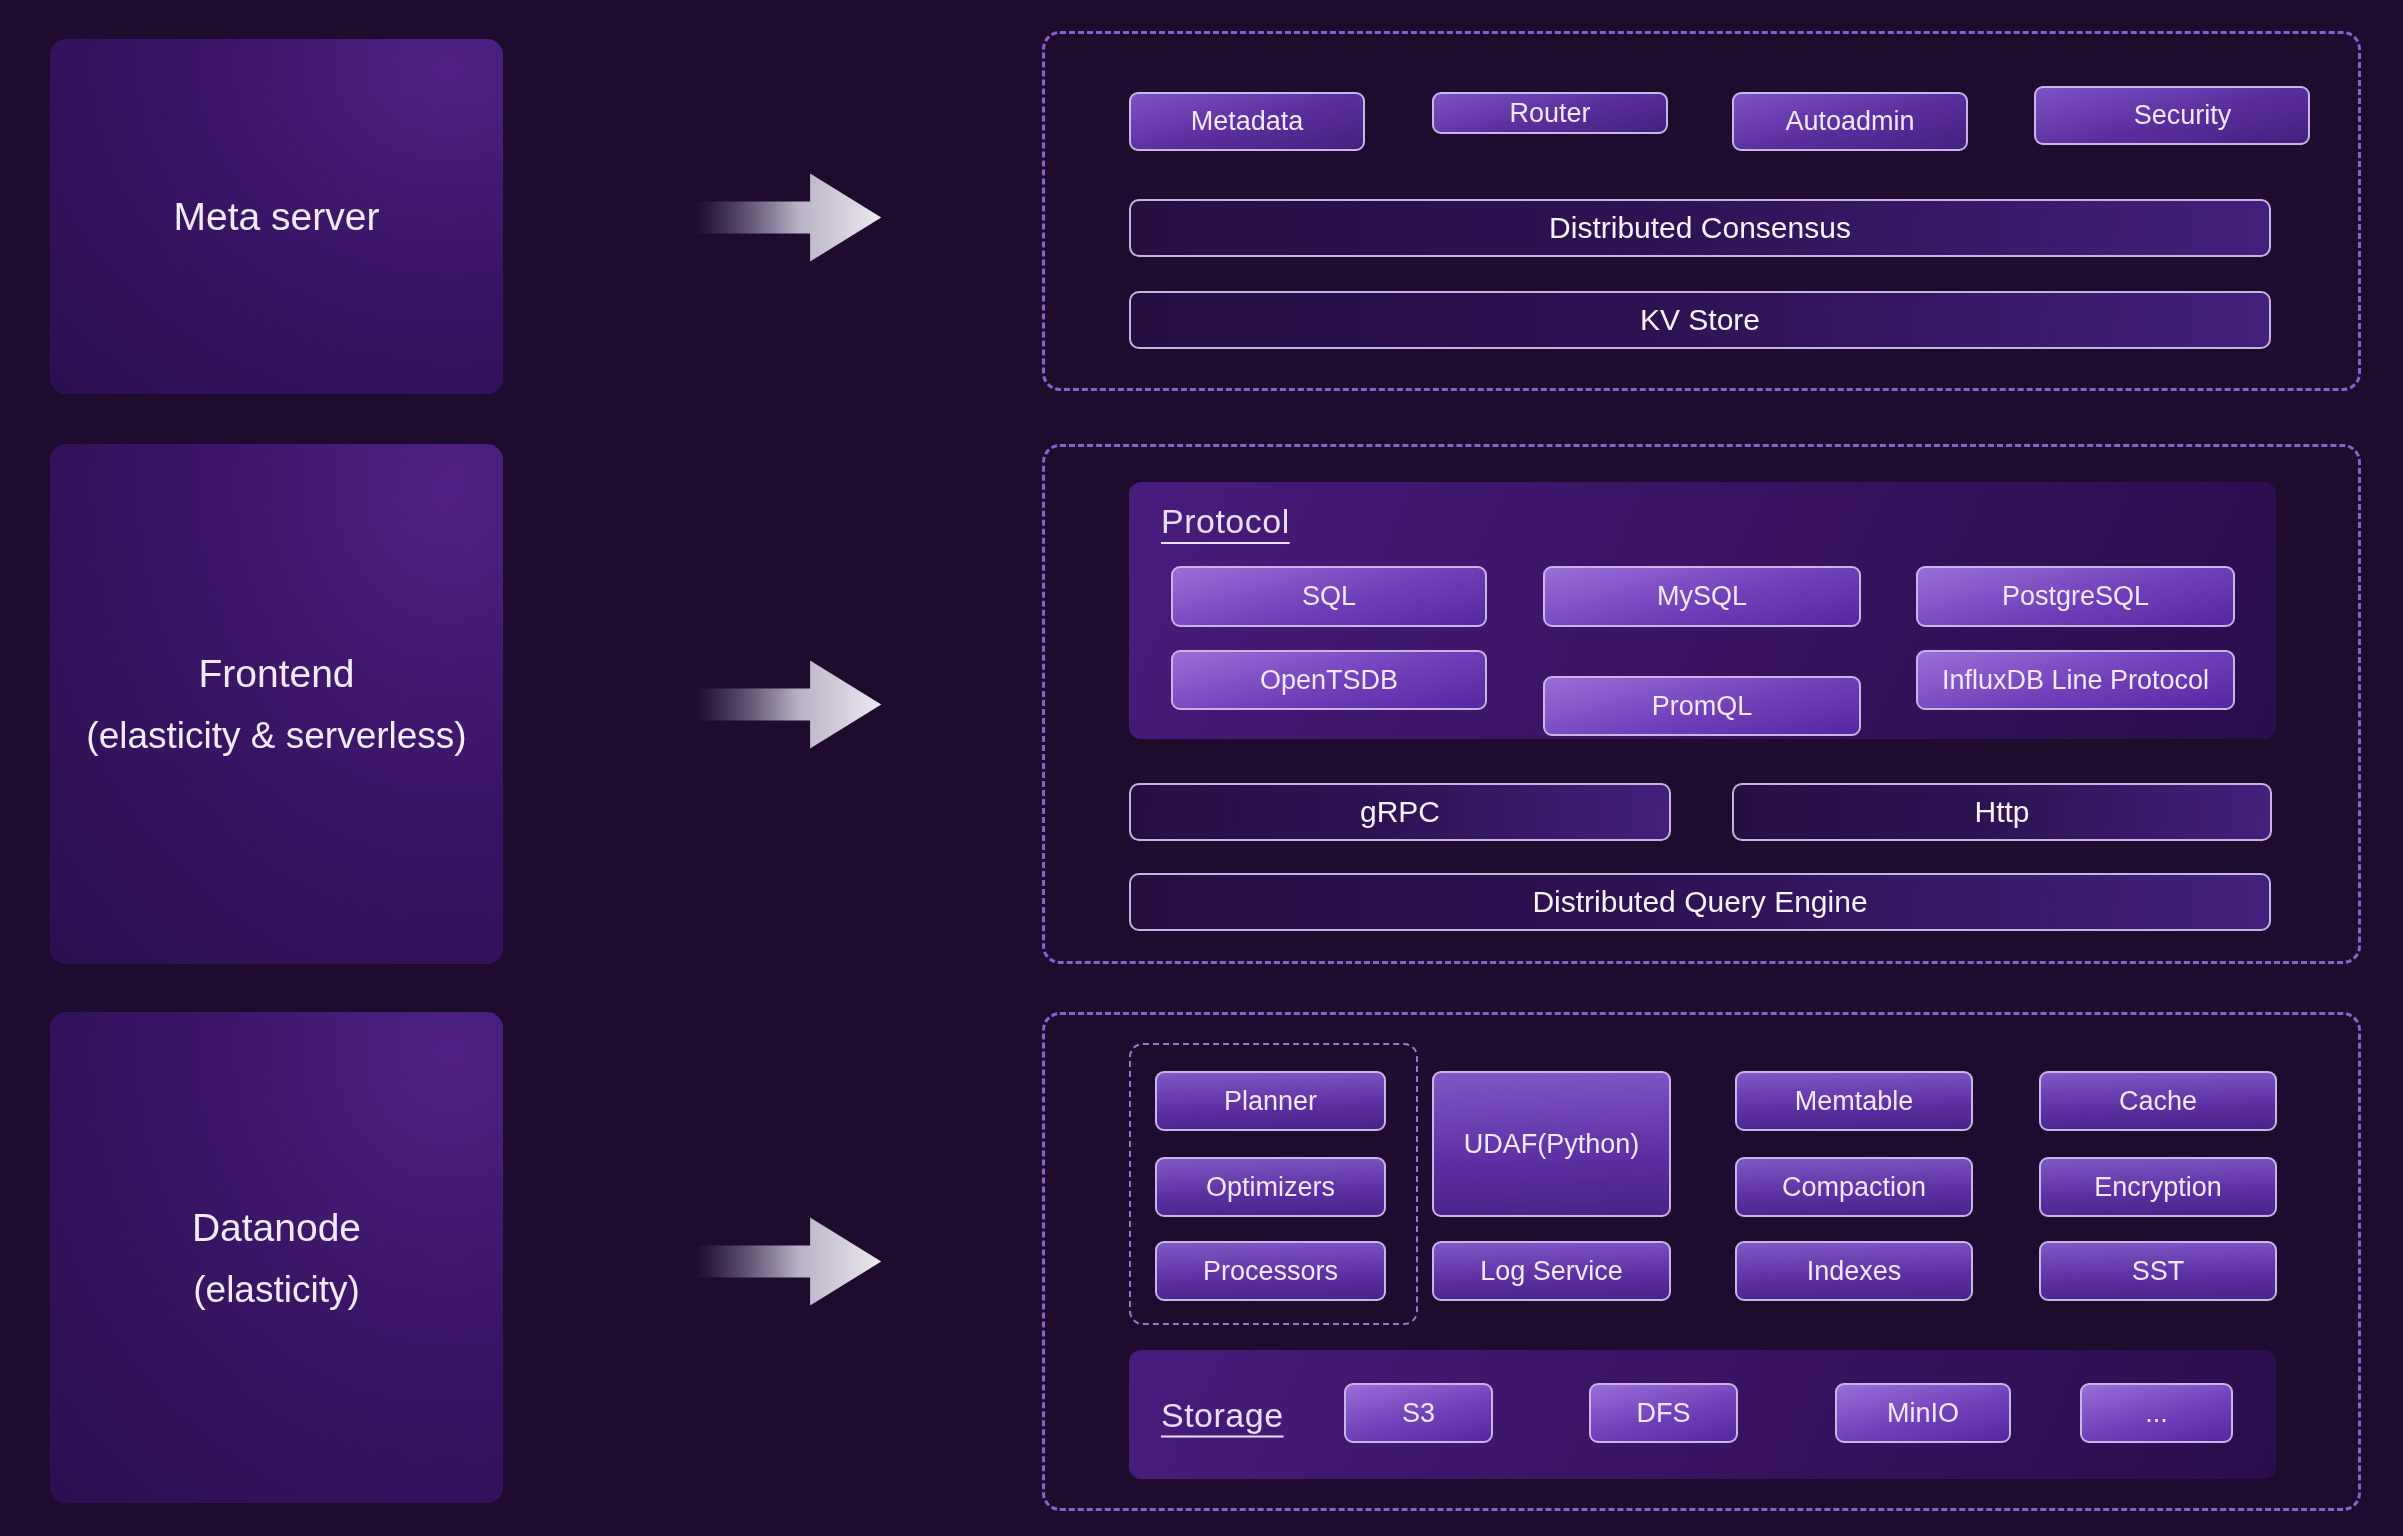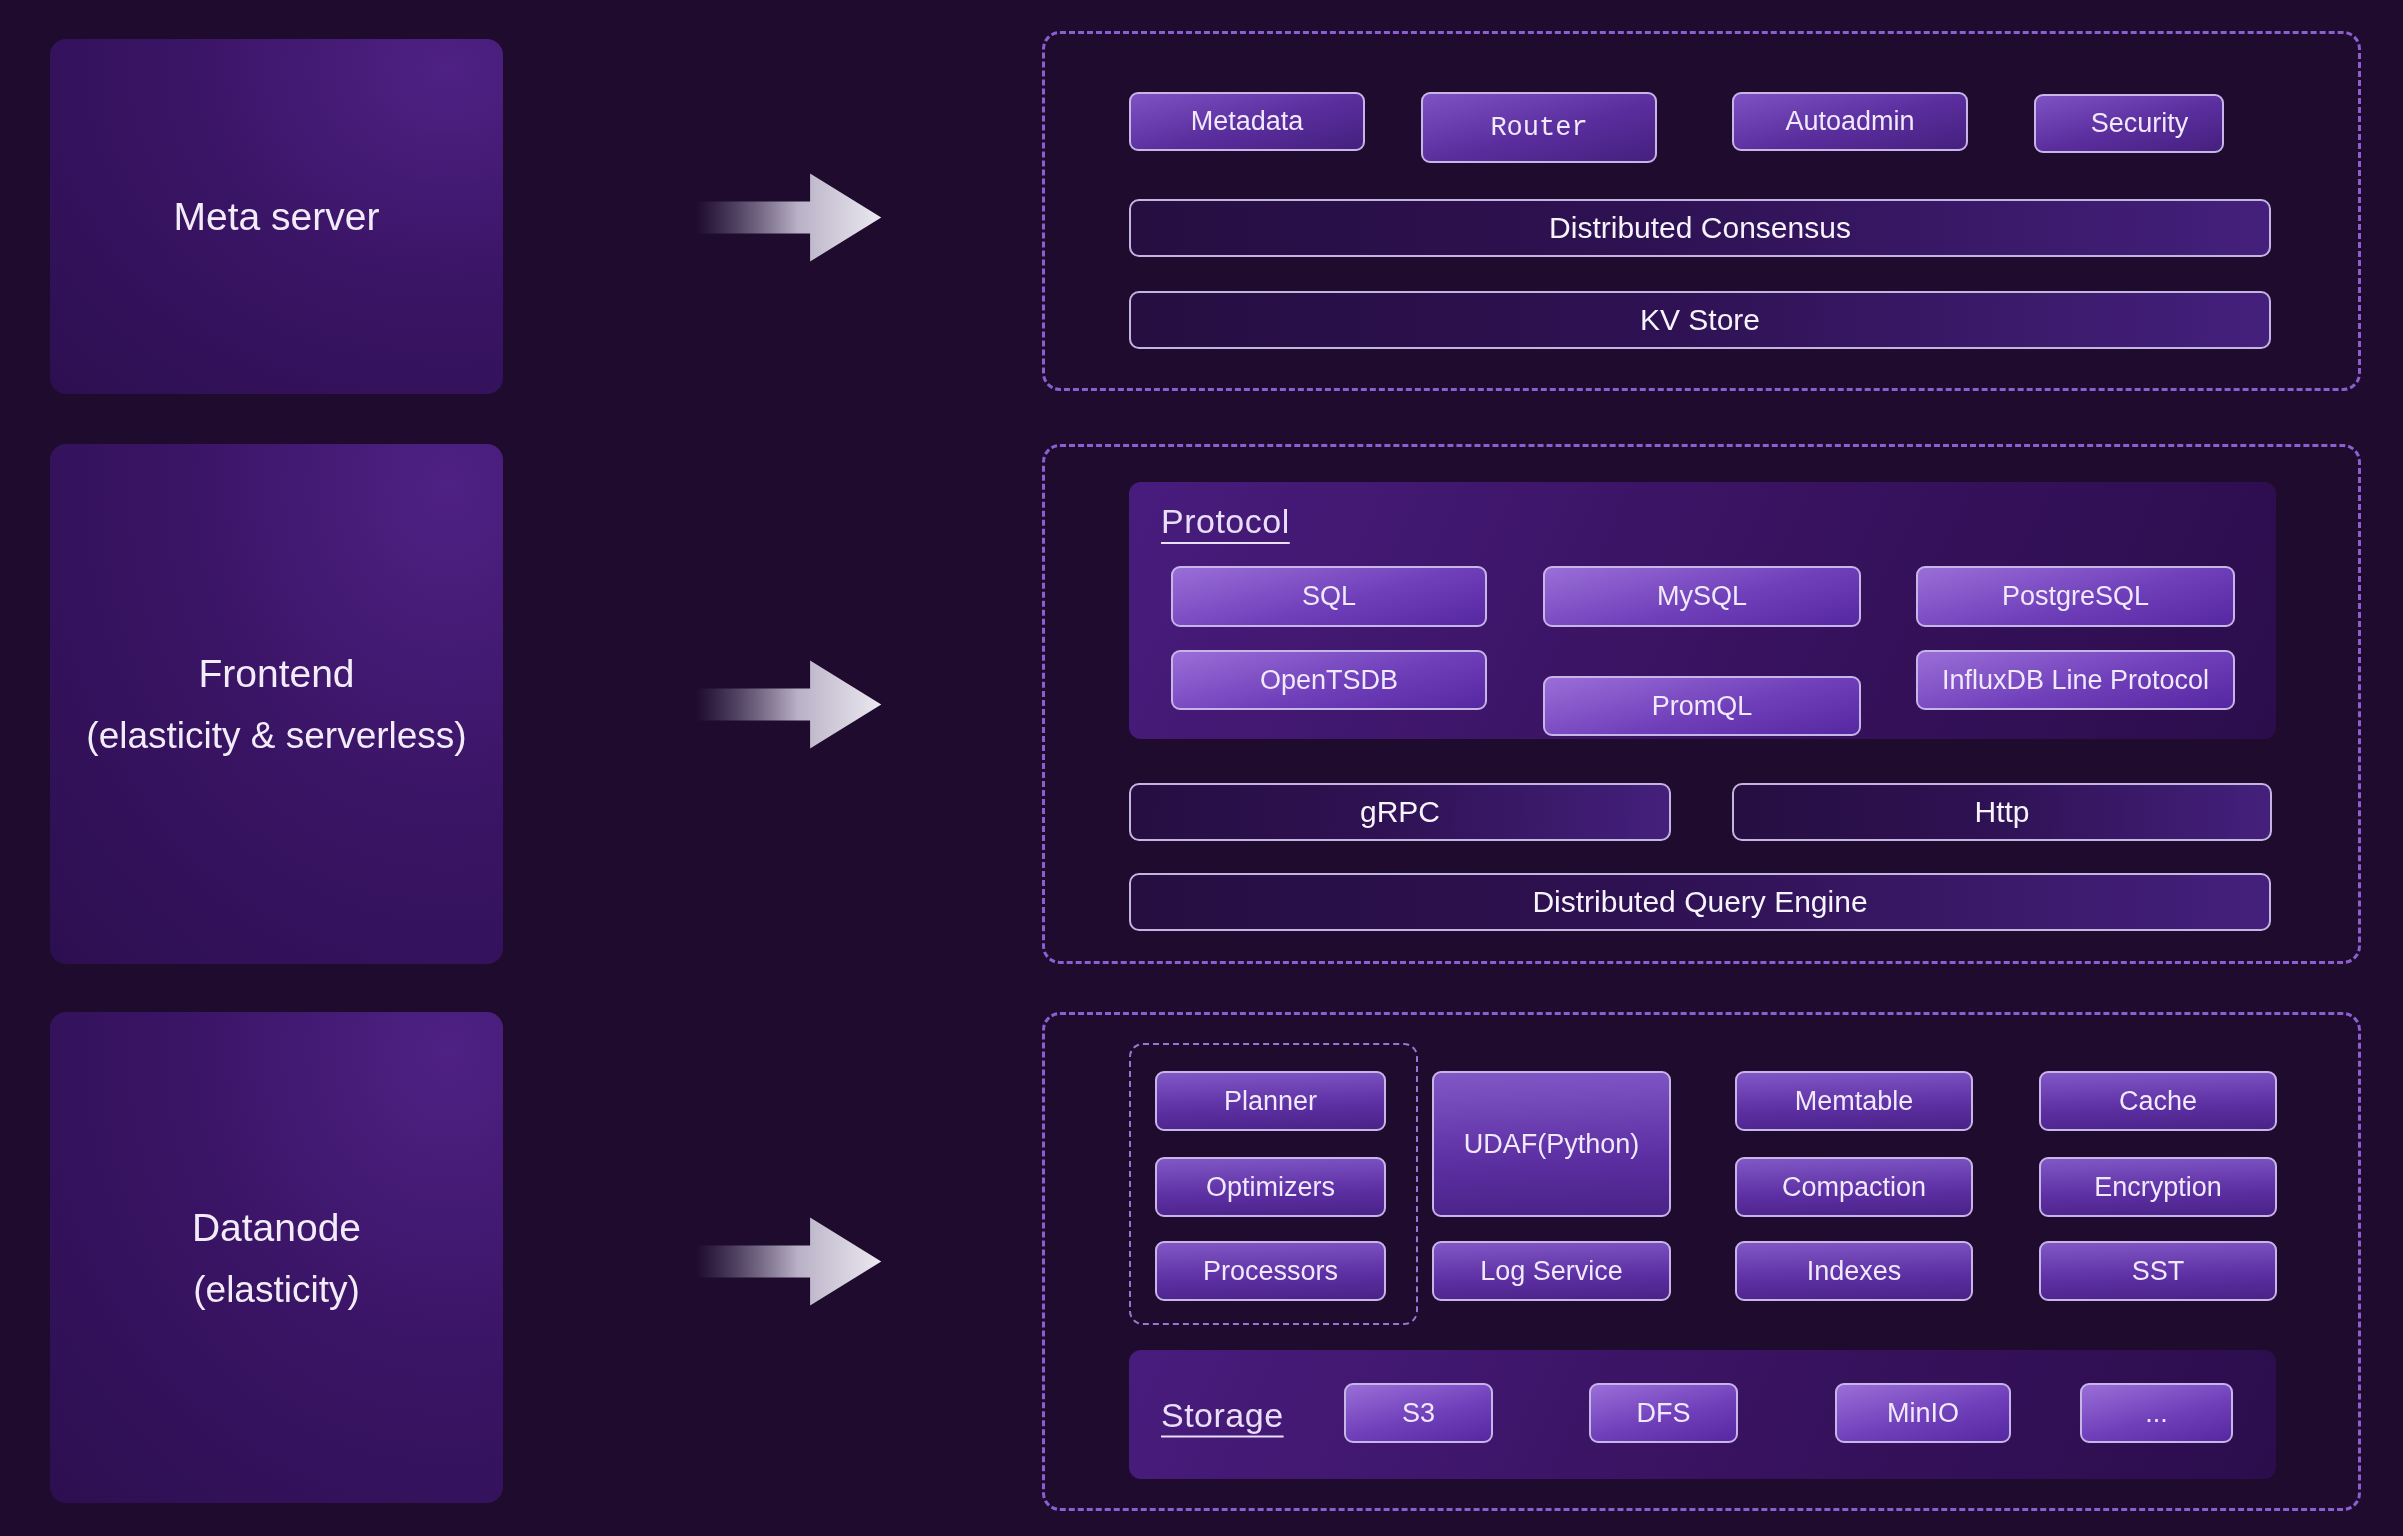--- a/index.html
+++ b/index.html
@@ -104,23 +104,23 @@
       <stop offset="0" stop-color="#8d82a4" stop-opacity="0"></stop>
       <stop offset="0.55" stop-color="#b9b1c6"></stop>
       <stop offset="1" stop-color="#ece9f1"></stop>
     </linearGradient>
       </defs>
     <polygon points="0,38 122,38 122,8 198,55 122,102 122,72 0,72" fill="url(#ag3)"></polygon>
   </svg>
 
   <div class="dashed" id="sec-meta">
     <div class="chip chipA" style="left:84px;top:58px;width:236px;height:59px;">Metadata</div>
-    <div class="chip chipA" style="left:376px;top:58px;width:236px;height:71px;font-family:Liberation Mono, monospace;">Router</div>
+    <div class="chip chipA" style="left:387px;top:58px;width:236px;height:42px;">Router</div>
     <div class="chip chipA" style="left:687px;top:58px;width:236px;height:59px;">Autoadmin</div>
-    <div class="chip chipA" style="left:989px;top:60px;width:190px;height:59px;padding-left:21px;">Security</div>
+    <div class="chip chipA" style="left:989px;top:52px;width:276px;height:59px;padding-left:21px;">Security</div>
     <div class="bar" style="left:84px;top:165px;width:1142px;height:58px;">Distributed Consensus</div>
     <div class="bar" style="left:84px;top:257px;width:1142px;height:58px;">KV Store</div>
   </div>
 
   <div class="dashed" id="sec-frontend">
     <div class="panel" style="left:84px;top:35px;width:1147px;height:257px;">
       <div class="section-label" style="left:32px;top:20px;">Protocol</div>
       <div class="chip chipB" style="left:42px;top:84px;width:316px;height:61px;">SQL</div>
       <div class="chip chipB" style="left:414px;top:84px;width:318px;height:61px;">MySQL</div>
       <div class="chip chipB" style="left:787px;top:84px;width:319px;height:61px;">PostgreSQL</div>

